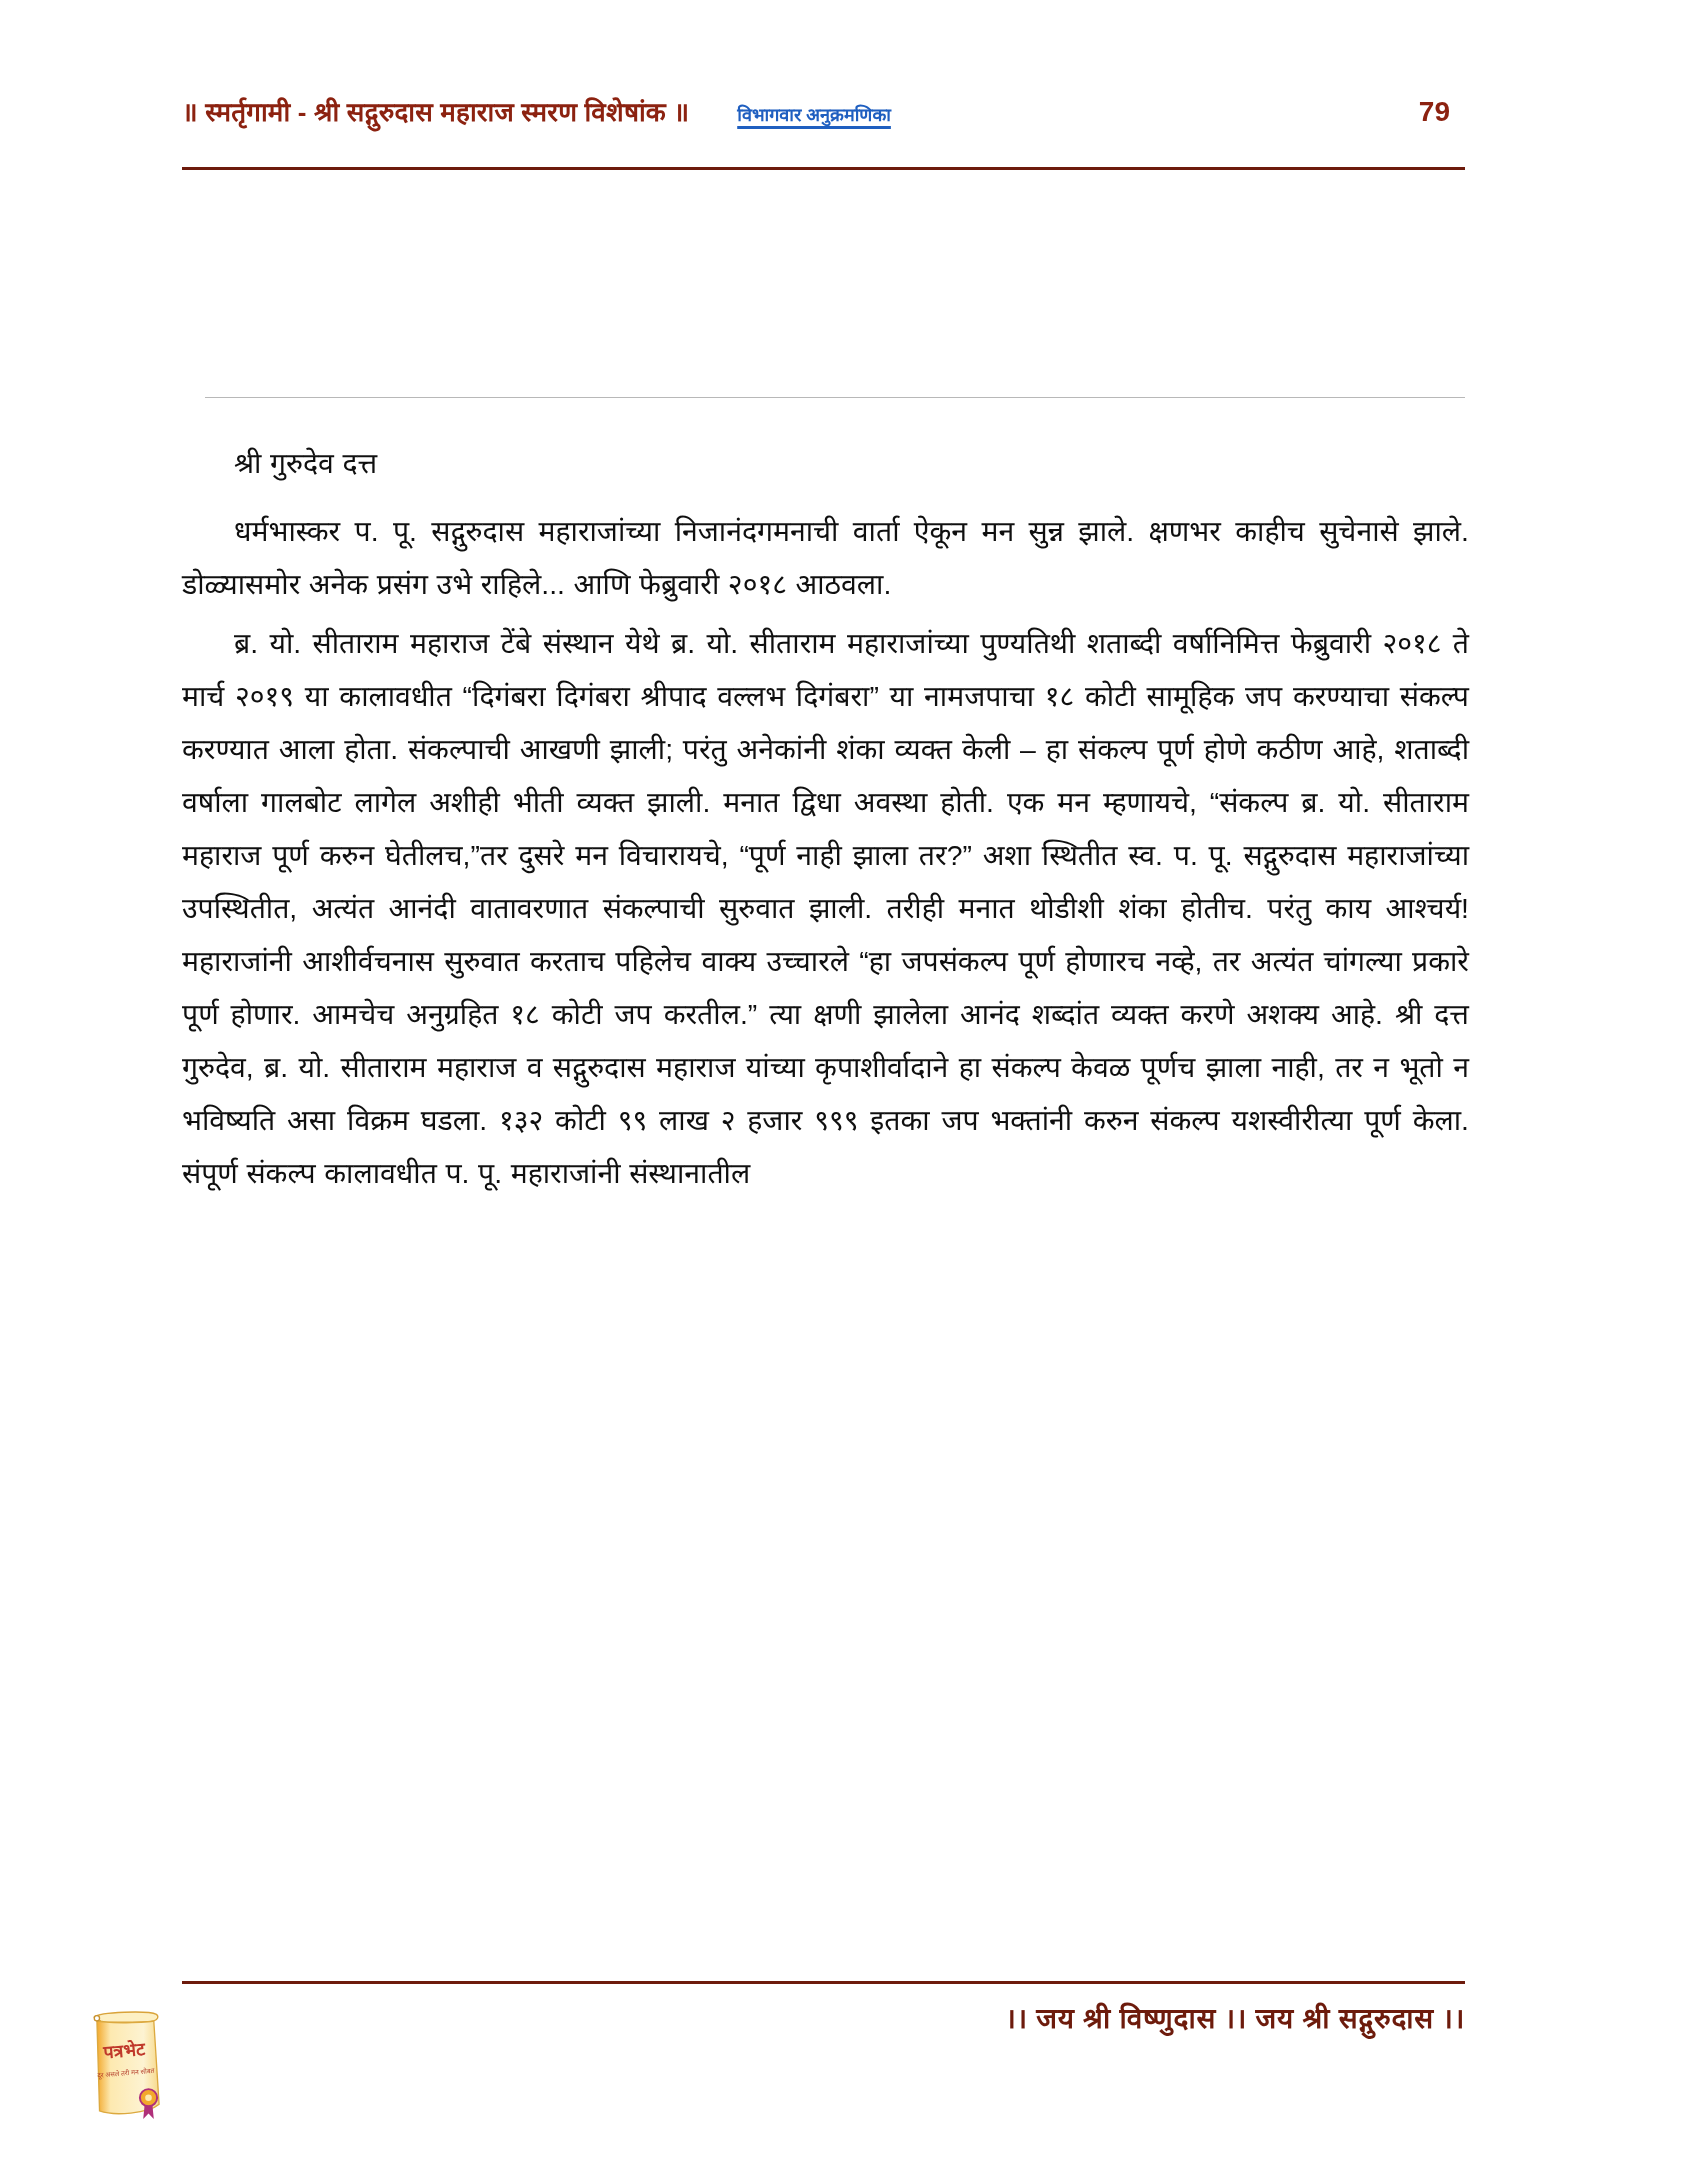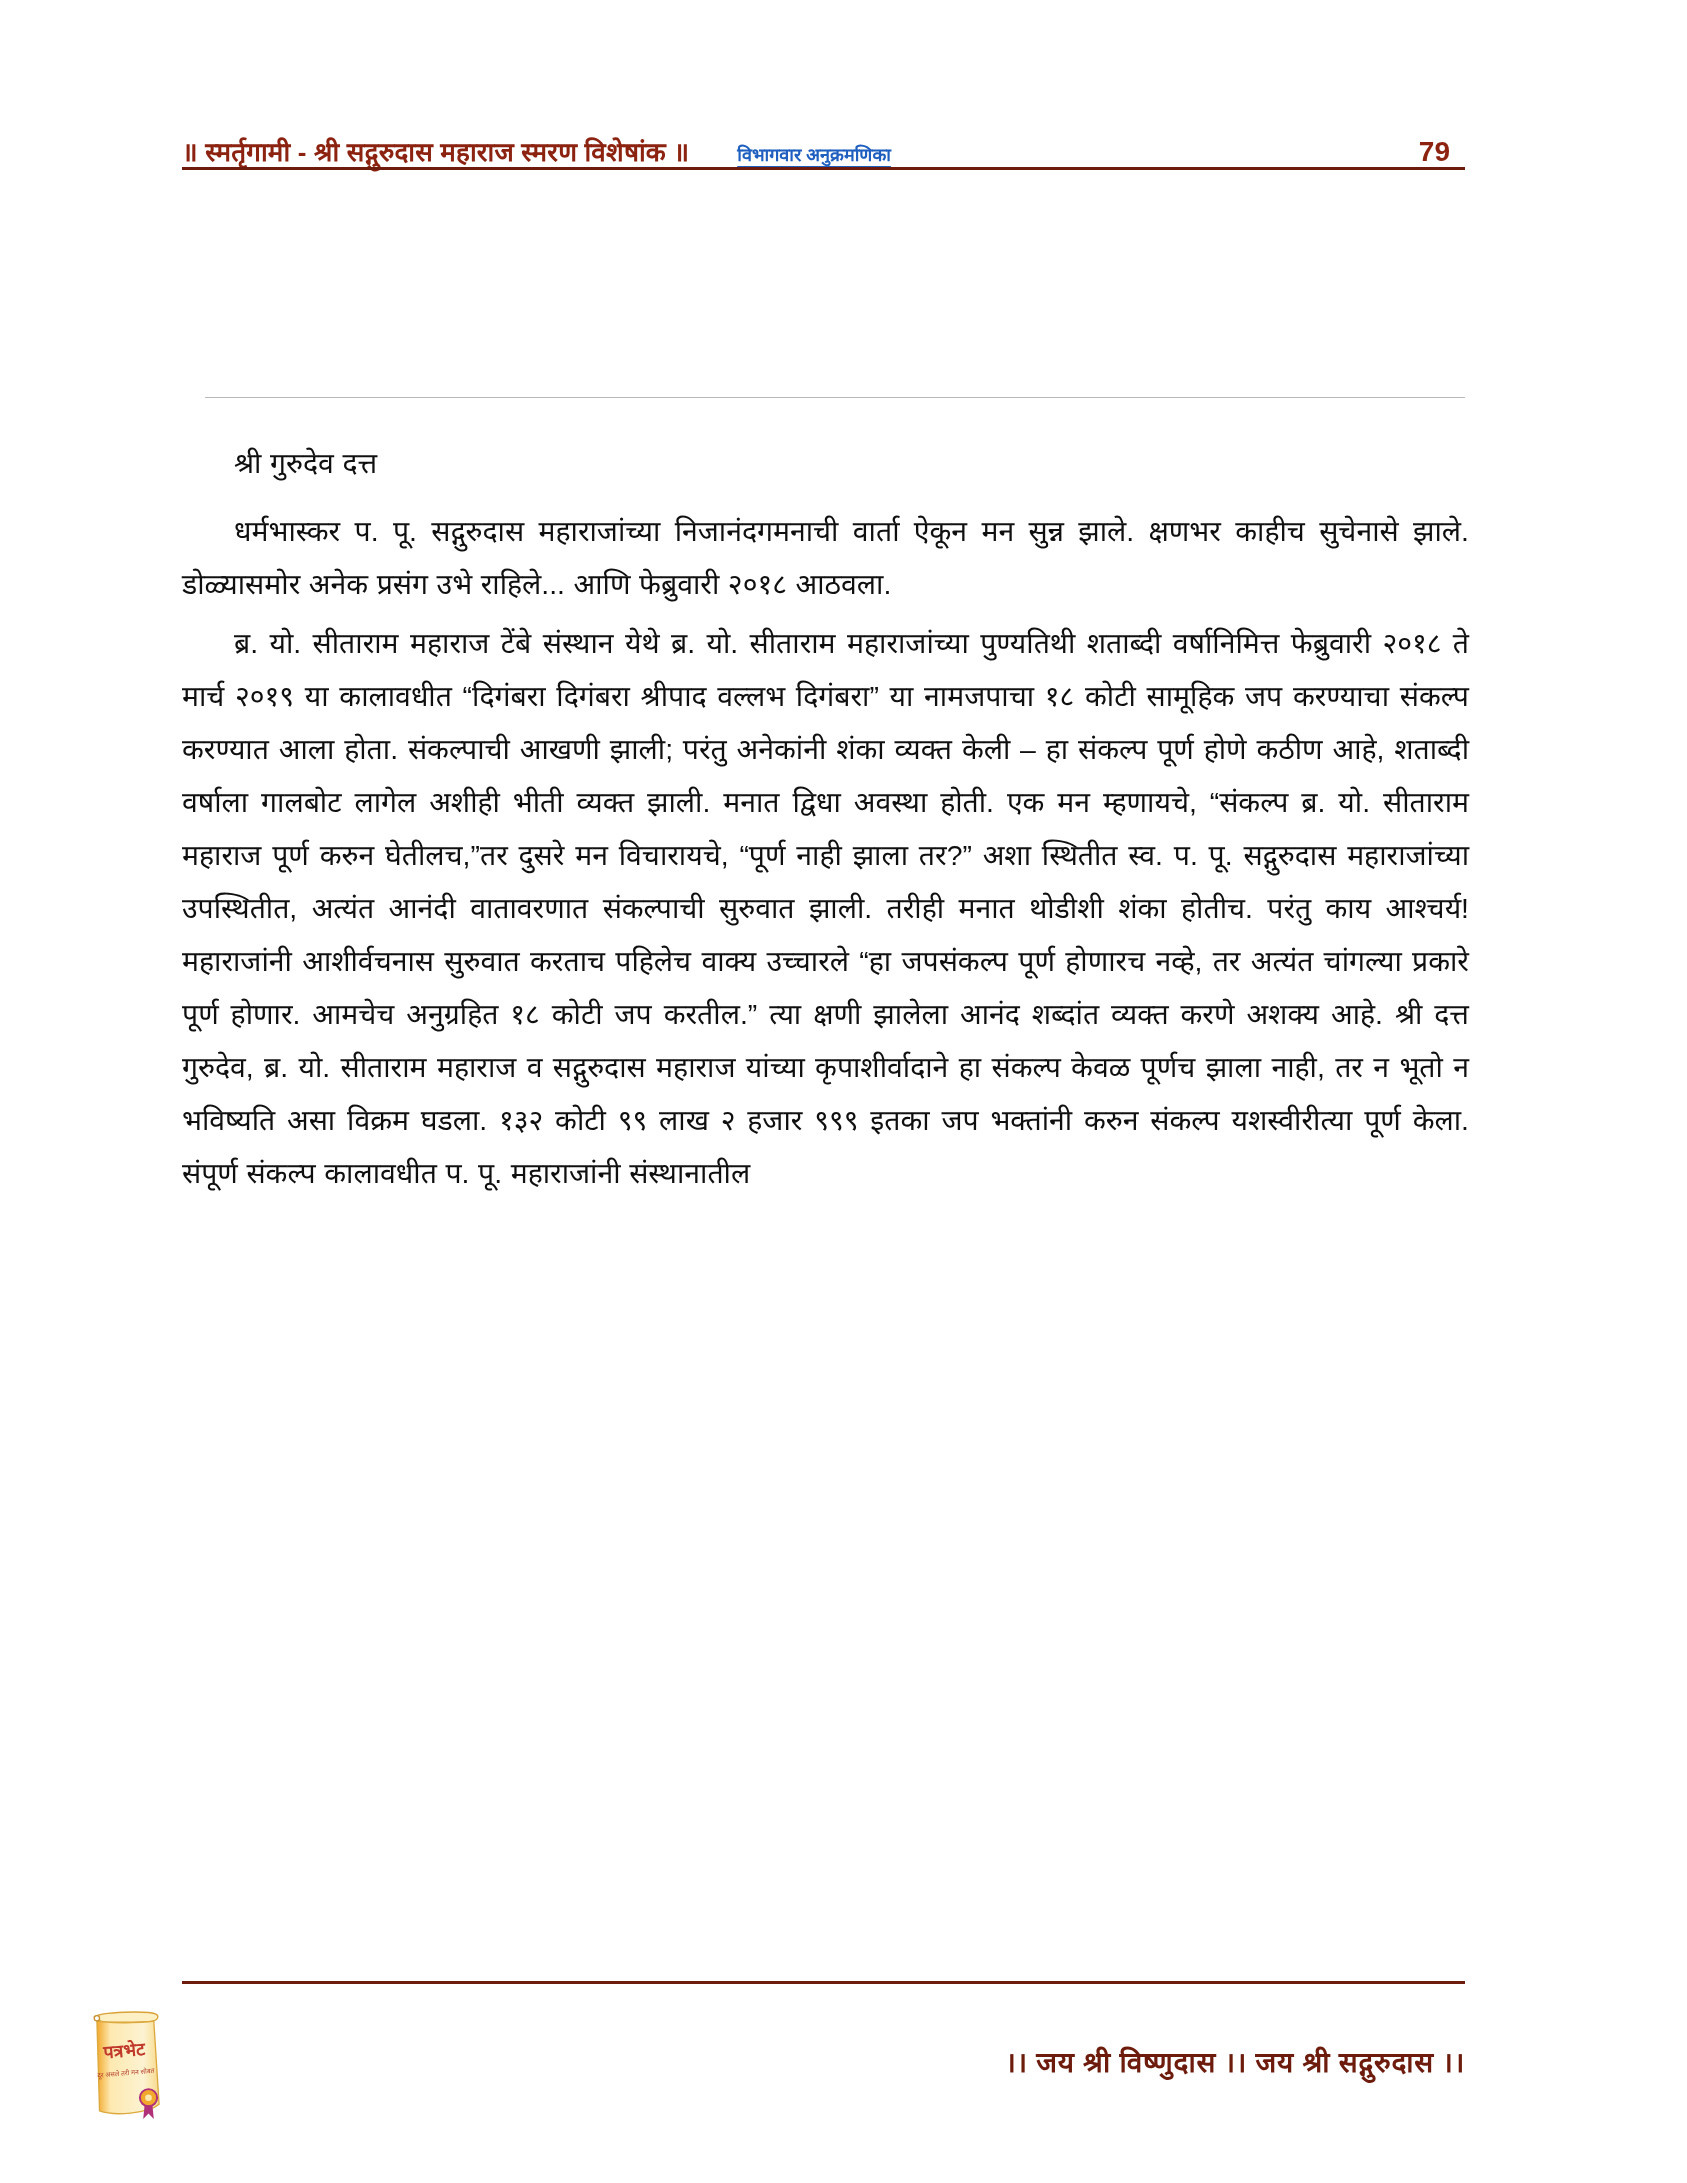--- a/index.html
+++ b/index.html
@@ -28,21 +28,20 @@
     display: flex;
     align-items: baseline;
     justify-content: flex-start;
   }
   .header-title {
     color: #8c2210;
     font-size: 26px;
     font-weight: bold;
     letter-spacing: 0.2px;
     white-space: nowrap;
-    margin-top: 40px;
   }
   .header-link {
     color: #1f5fc0;
     font-size: 18px;
     font-weight: bold;
     text-decoration: underline;
     text-underline-offset: 4.6px;
     text-decoration-thickness: 2.6px;
     white-space: nowrap;
     margin-left: 48px;
@@ -134,21 +133,20 @@
     position: absolute;
     left: 182px;
     top: 1998px;
     width: 1283px;
     text-align: right;
     padding-right: 10px;
     font-size: 28px;
     font-weight: bold;
     color: #6d1b0c;
     letter-spacing: 0.7px;
-    margin-top: 44px;
   }
 
   
   .logo {
     position: absolute;
     left: 85px;
     top: 2005px;
     width: 86px;
     height: 116px;
   }

